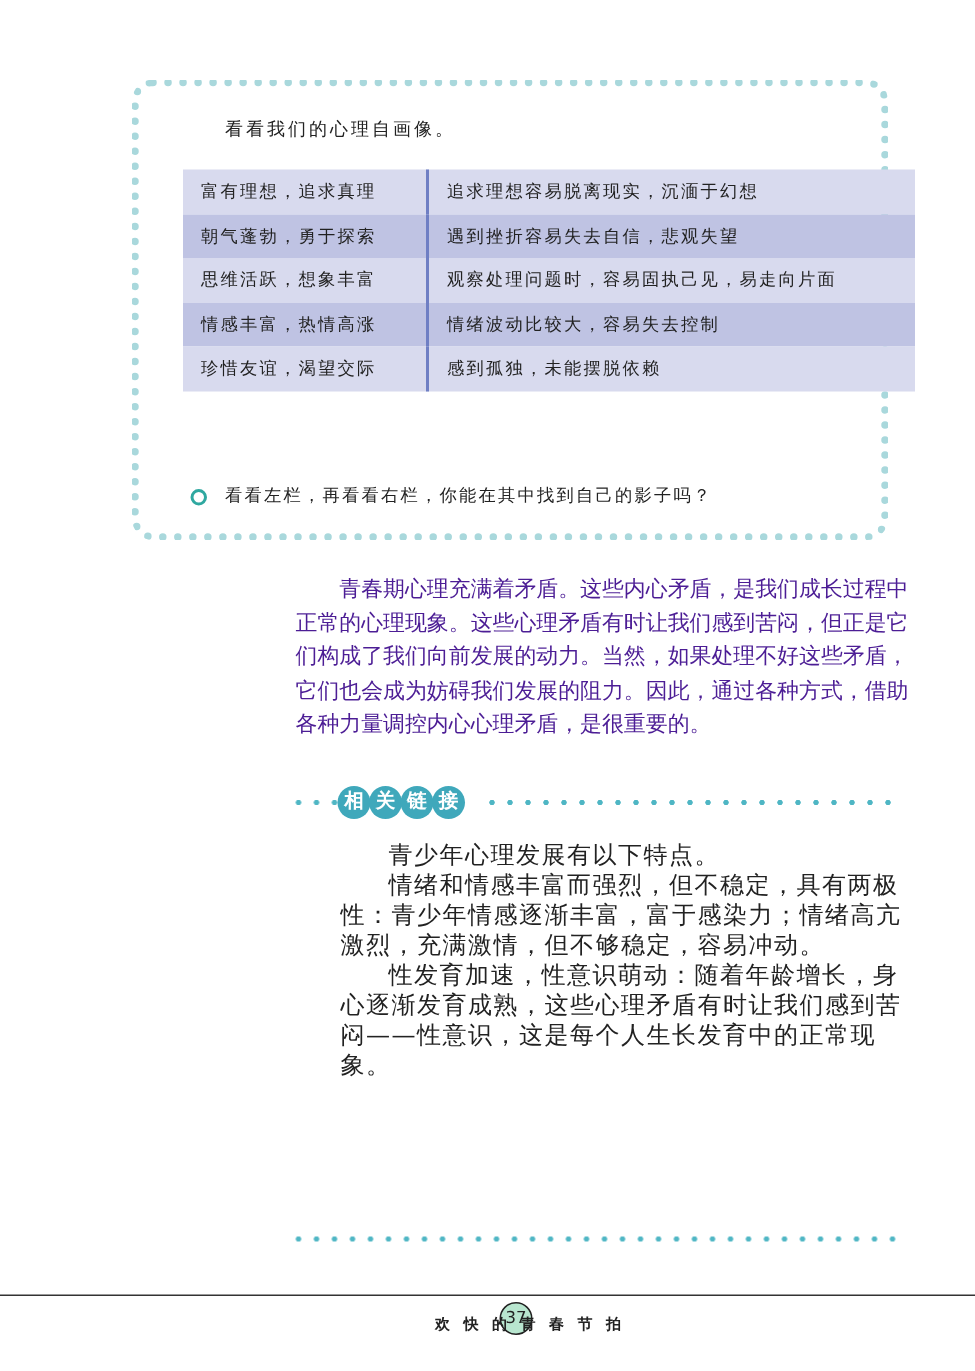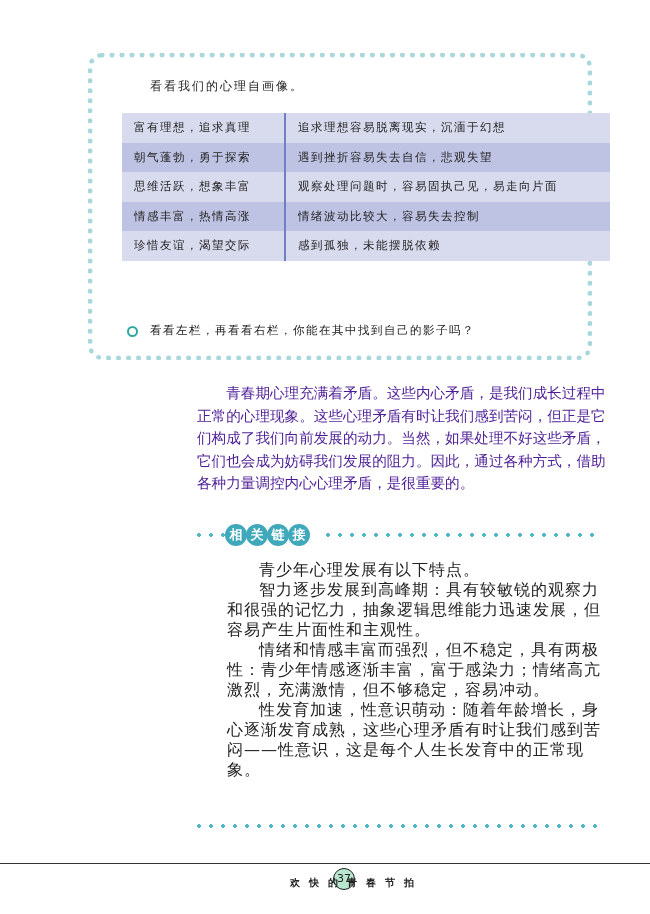--- a/index.html
+++ b/index.html
@@ -103,21 +103,20 @@
 <div class="link-title">
   <span>相</span>
   <span>关</span>
   <span>链</span>
   <span>接</span>
 </div>
 <div class="dots-row" style="left:322px; top:532px; width:278px;"></div>
 
 <div class="link-body">
   <p>青少年心理发展有以下特点。</p>
-  <p>智力逐步发展到高峰期：具有较敏锐的观察力和很强的记忆力，抽象逻辑思维能力迅速发展，但容易产生片面性和主观性。</p>
   <p>情绪和情感丰富而强烈，但不稳定，具有两极性：青少年情感逐渐丰富，富于感染力；情绪高亢激烈，充满激情，但不够稳定，容易冲动。</p>
   <p>性发育加速，性意识萌动：随着年龄增长，身心逐渐发育成熟，这些心理矛盾有时让我们感到苦闷——性意识，这是每个人生长发育中的正常现象。</p>
 </div>
 
 <div class="dots-row" style="left:193px; top:823px; width:410px;"></div>
 
 <div class="footer-line"></div>
 <div class="page-num">37</div>
 <div class="footer-title">欢快的青春节拍</div>
 

